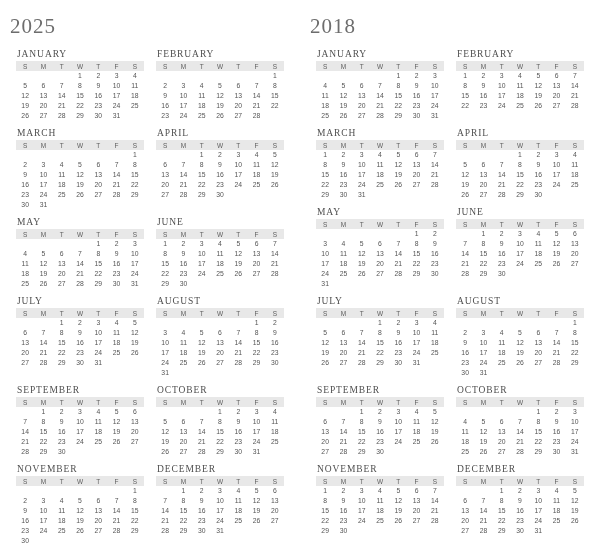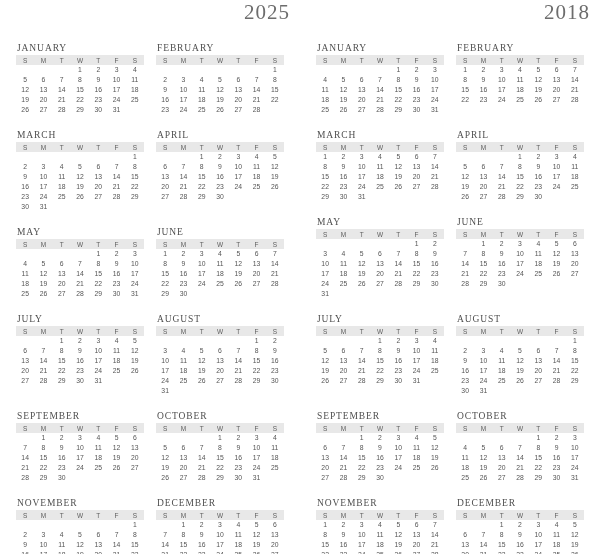--- a/index.html
+++ b/index.html
@@ -24,37 +24,37 @@
   .years {
     display: flex;
     width: 600px;
   }
   .year-col {
     width: 300px;
     box-sizing: border-box;
     padding: 0 10px;
   }
   .year-title {
-    text-align: right;
+    text-align: left;
     font-size: 21px;
     letter-spacing: 1px;
     color: #6d6d6d;
     font-family: "Liberation Serif", serif;
+    padding-top: 14px;
     padding-bottom: 10px;
     font-weight: normal;
   }
   .months-grid {
     display: flex;
     flex-wrap: wrap;
   }
   .month {
     width: 50%;
     box-sizing: border-box;
     padding: 0 6px 7px 6px;
-    margin-top: 8px;
   }
   .month-name {
     font-size: 9.5px;
     letter-spacing: 0.9px;
     color: #4f4f4f;
     font-family: "Liberation Serif", serif;
     margin: 0 0 2px 1px;
     white-space: nowrap;
   }
   table.cal {

